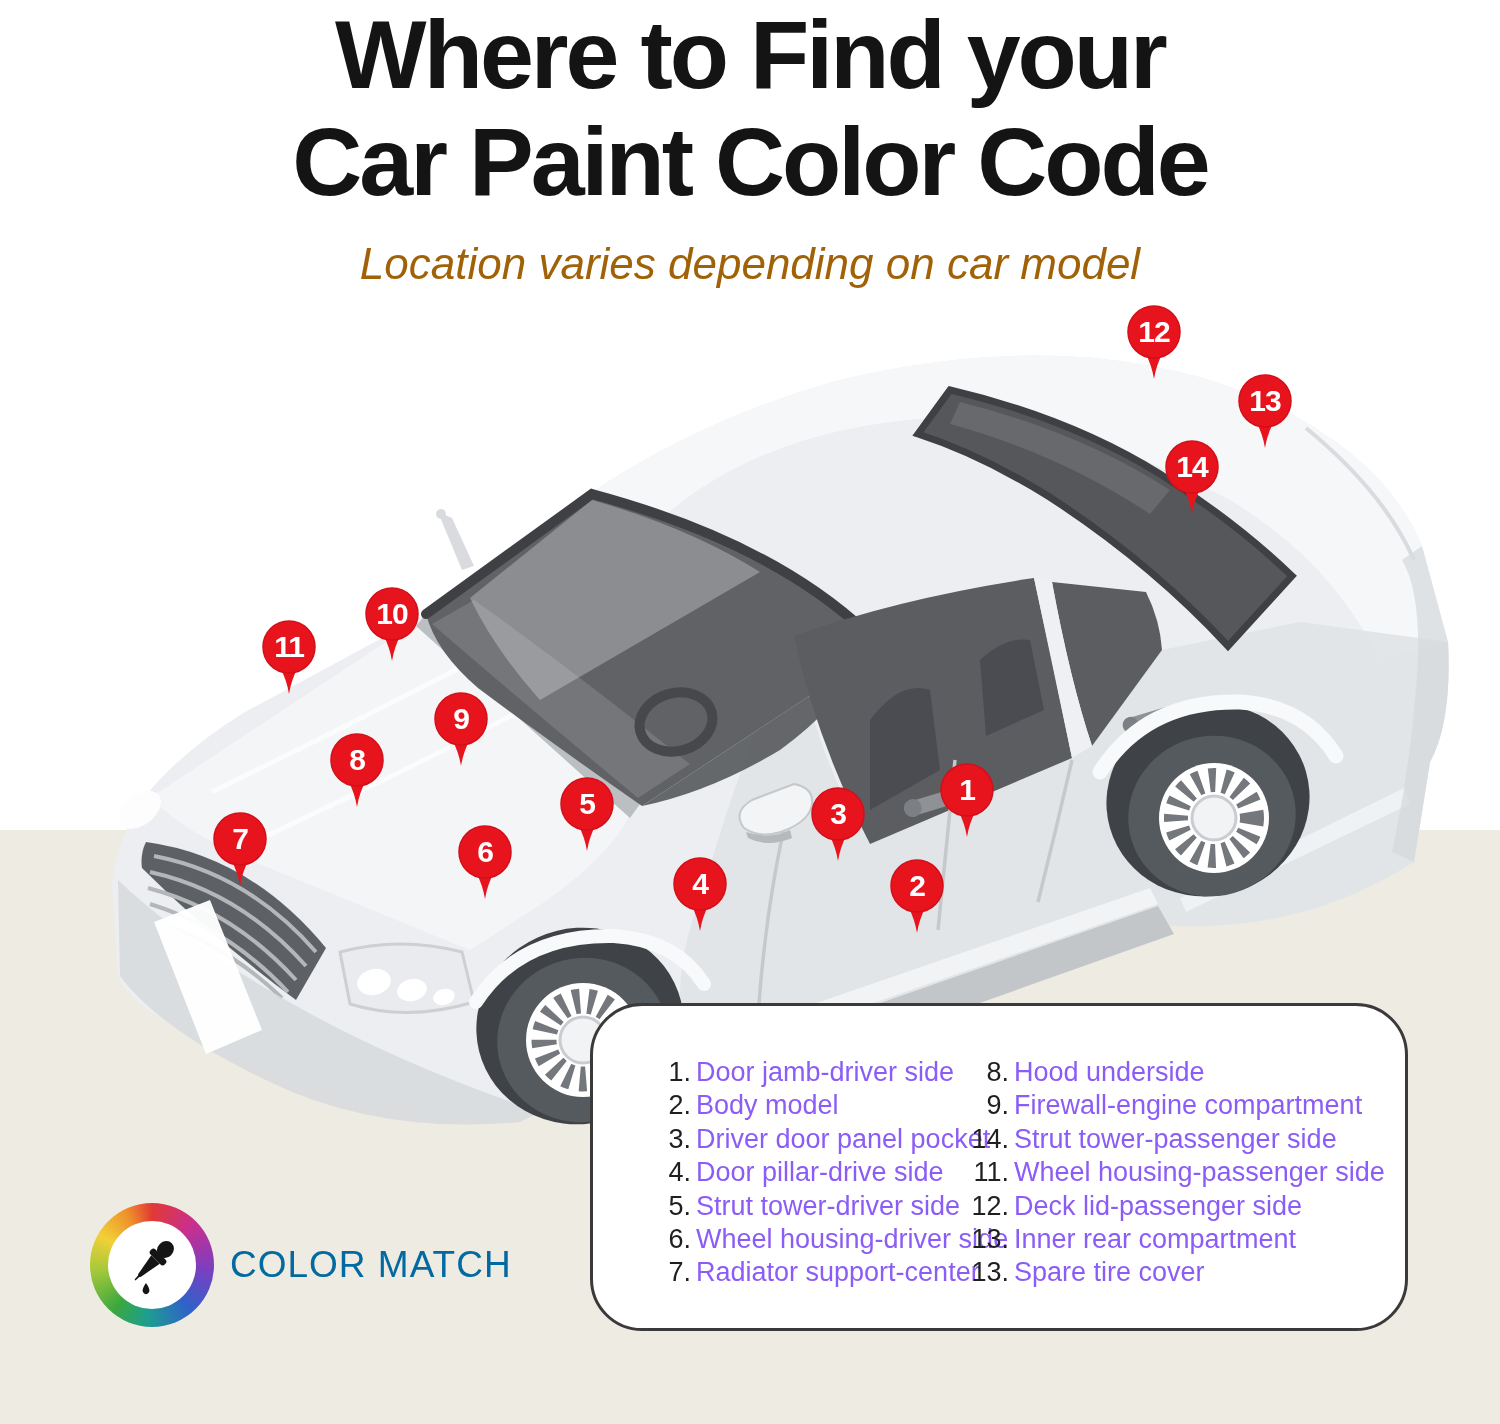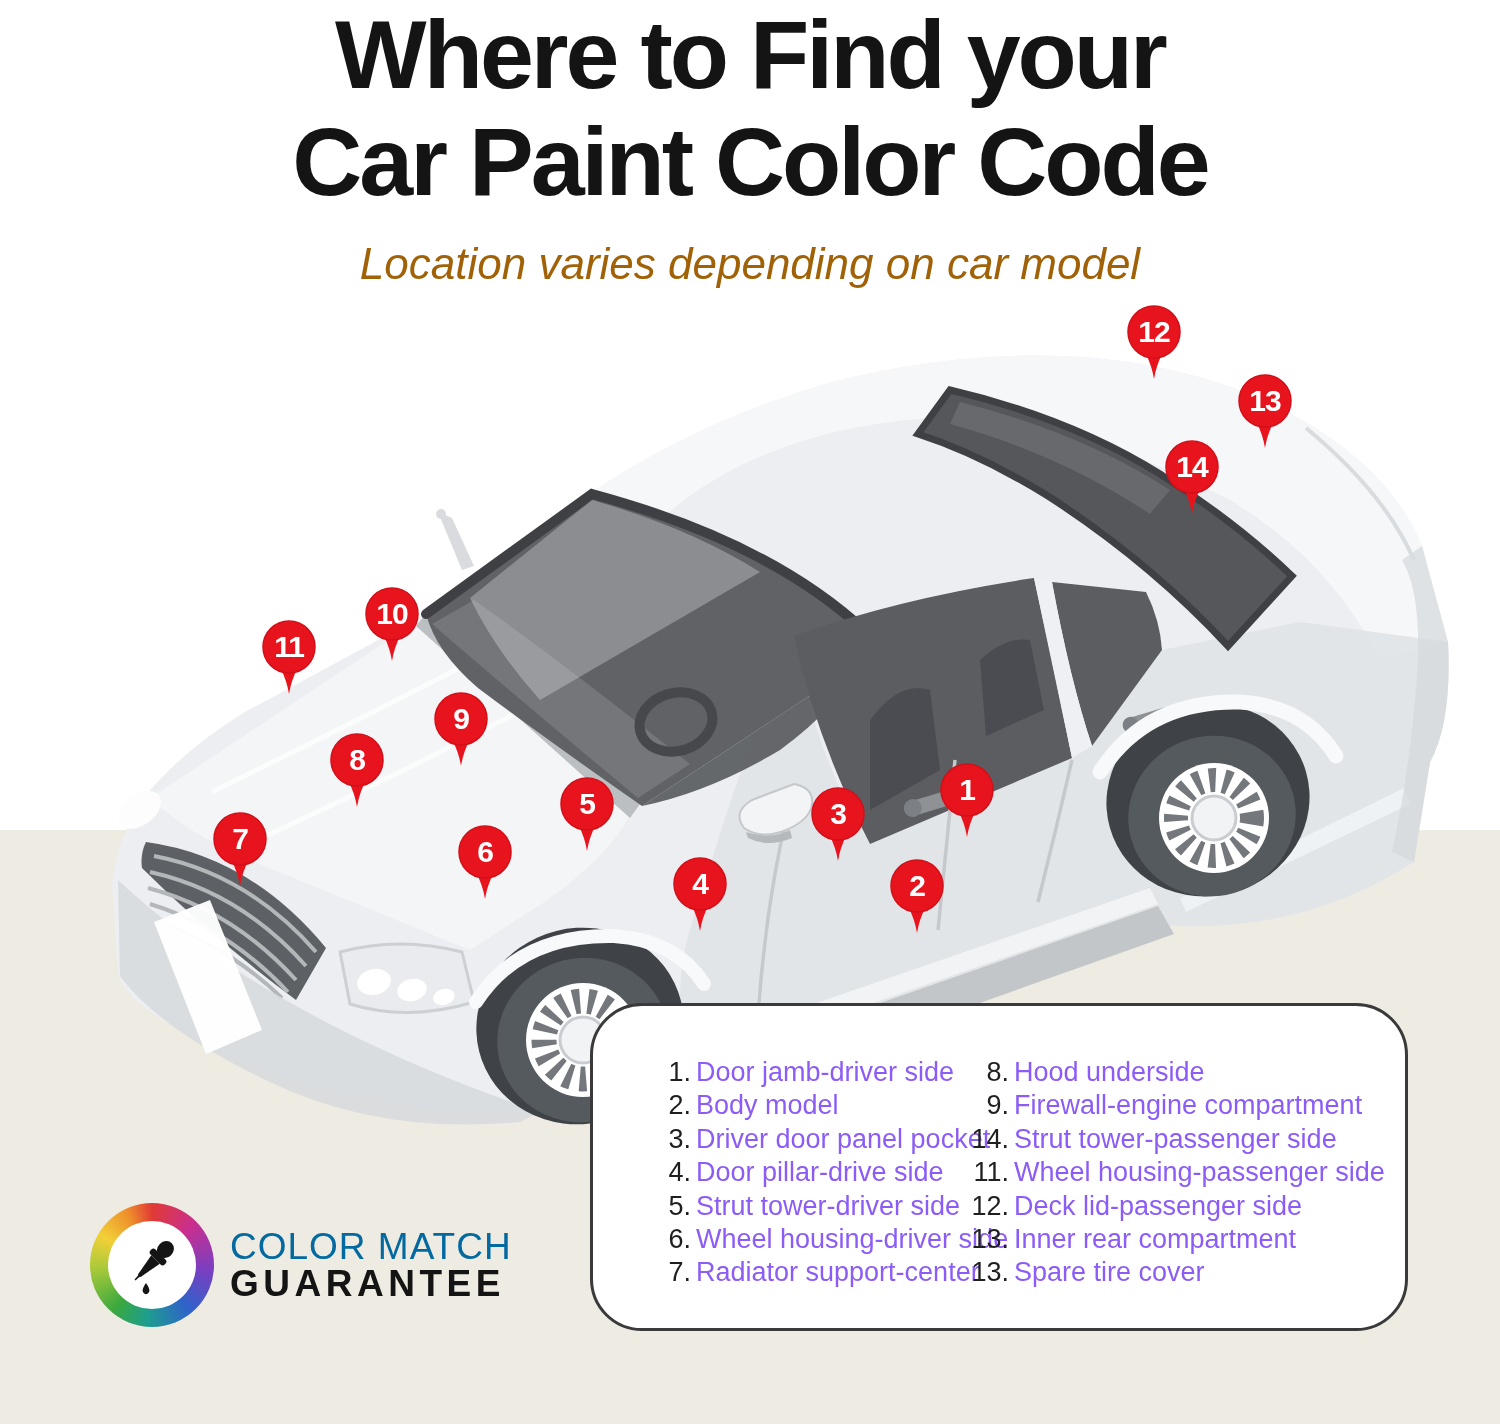--- a/index.html
+++ b/index.html
@@ -374,17 +374,16 @@
           <ellipse cx="35" cy="14" rx="8" ry="9"></ellipse>
           <rect x="25" y="21" width="20" height="7" rx="3"></rect>
           <path d="M29,28 L41,28 L37,50 Q35,55 33,50 Z"></path>
           <path d="M33.8,50 L36.2,50 L35.6,57 L34.4,57 Z"></path>
         </g>
         <path fill="#151515" d="M29,53 C33.5,59.5 33.5,63 29,64.2 C24.5,63 24.5,59.5 29,53 Z"></path>
       </svg>
     </div>
     <div class="badge-text">
       <div class="badge-line1">COLOR MATCH</div>
-      <div class="badge-line2">GUARANTEE</div>
     </div>
   </div>
 
 </div>
 
 </body></html>

